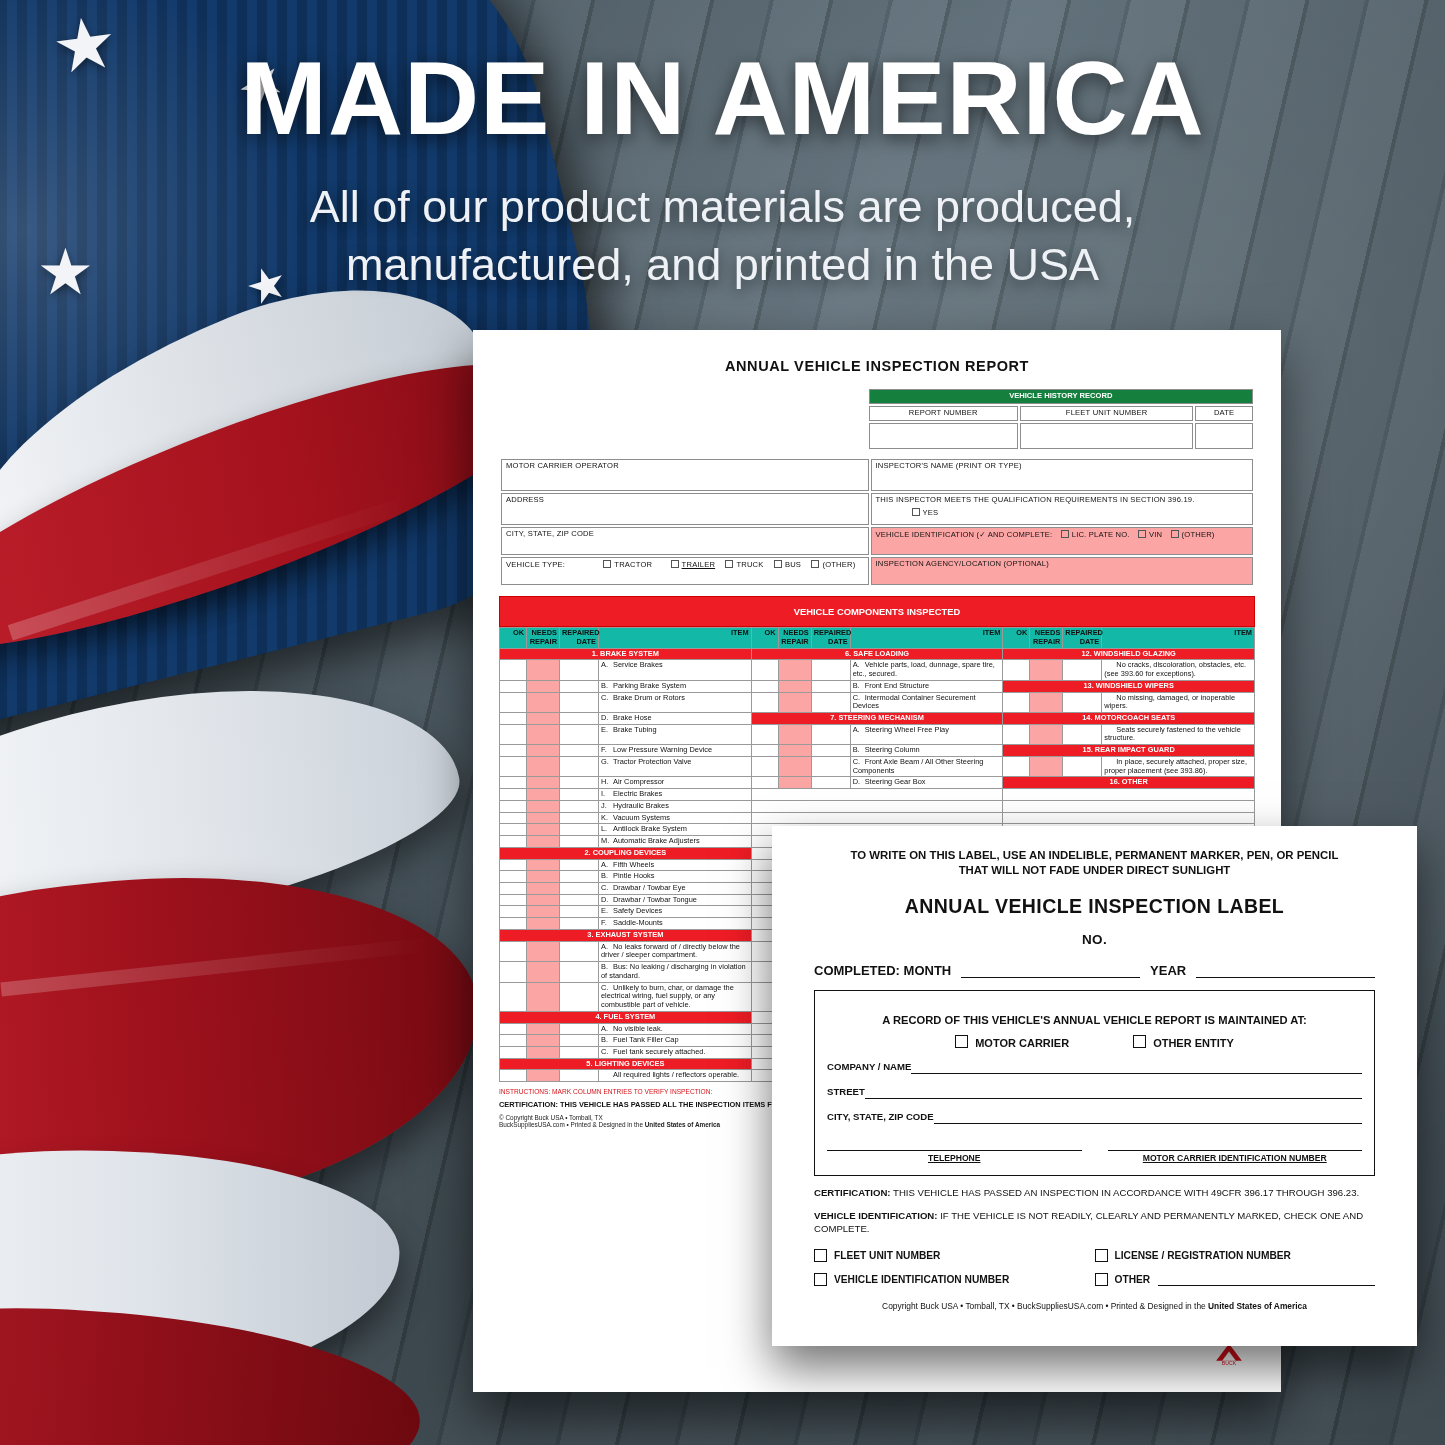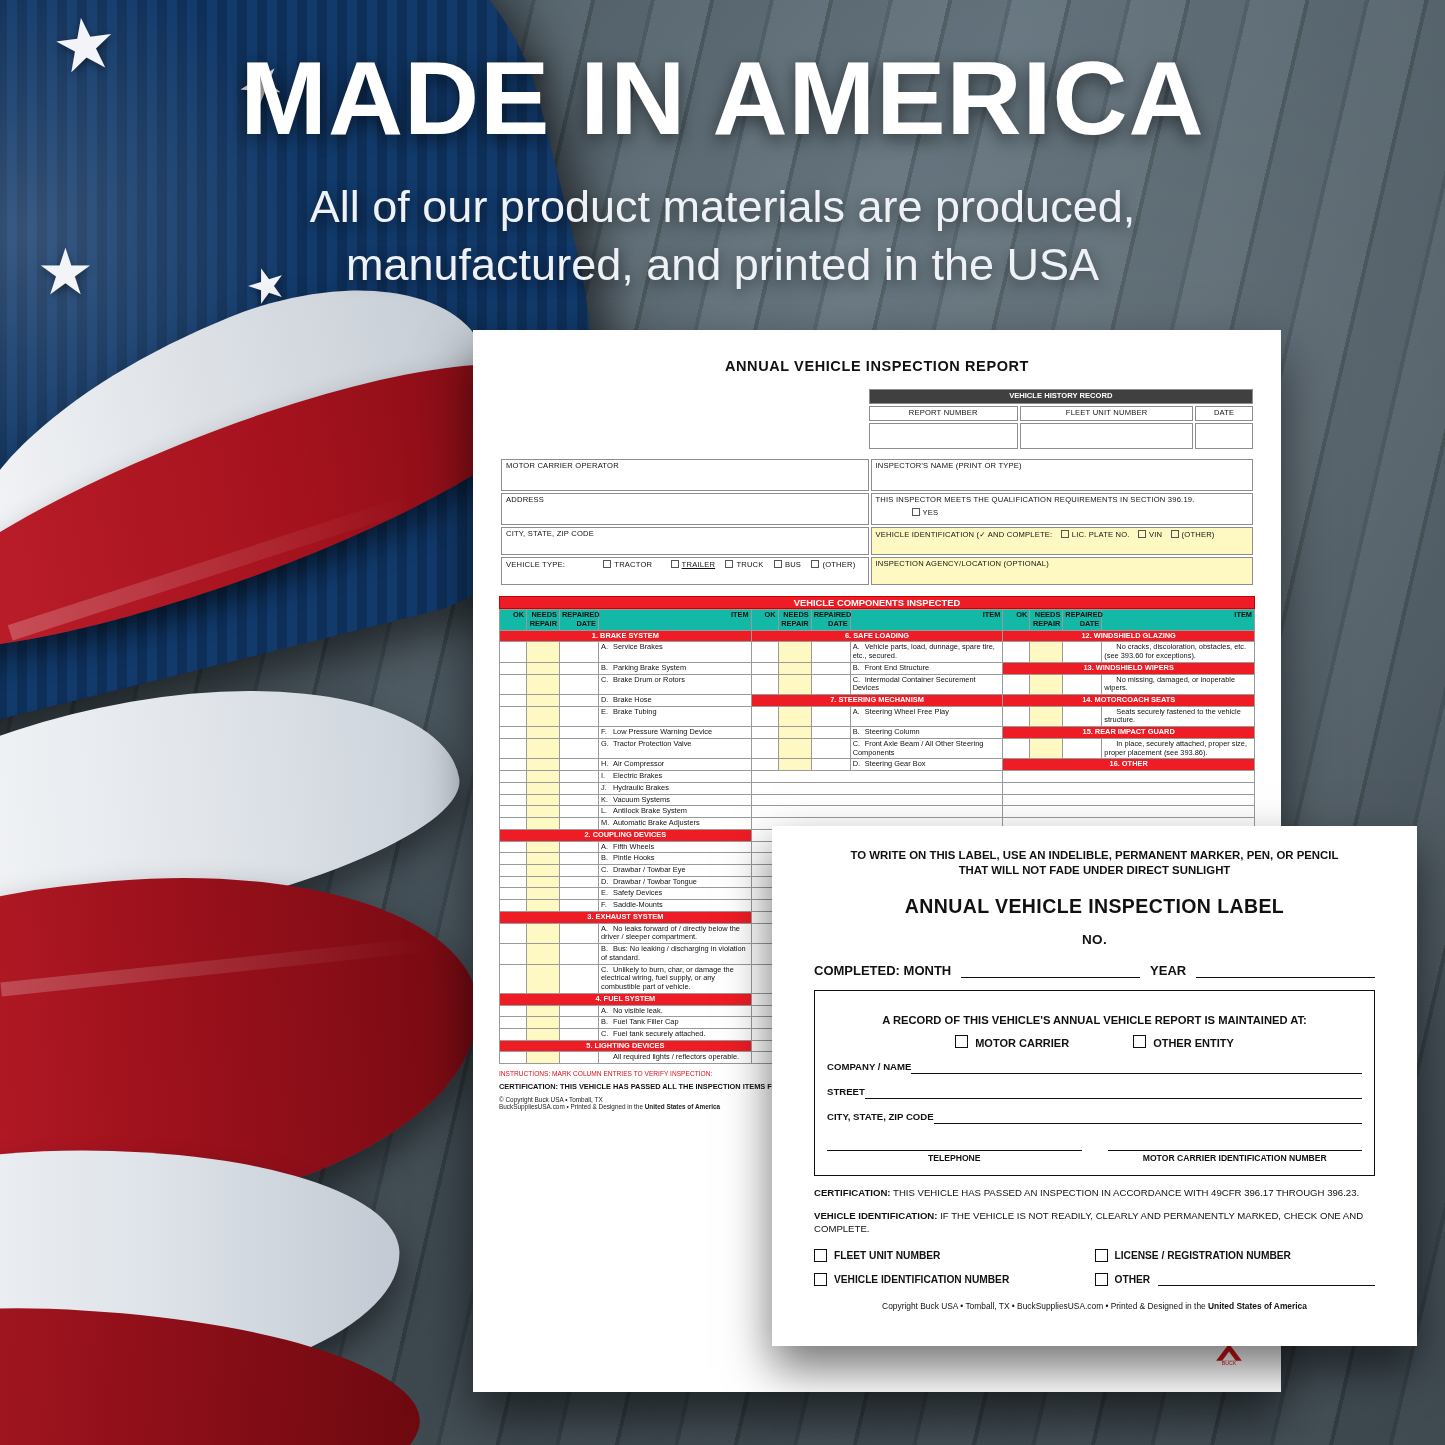--- a/index.html
+++ b/index.html
@@ -107,30 +107,30 @@
     position:absolute;left:473px;top:330px;width:808px;height:1062px;
     background:#ffffff;color:#111;z-index:10;
     box-shadow:0 24px 48px rgba(0,0,0,.55);
     font-size:8.2px;line-height:1.18;
     overflow:hidden;
   }
   #form-sheet .ftitle{
     text-align:center;font-size:14.5px;letter-spacing:.6px;font-weight:bold;
     padding:28px 0 12px;
   }
-  .redbar{background:#404040;color:#fff;font-weight:bold;text-align:center;}
-  .peach{background:#fef9c3;margin-left:44px;}
+  .redbar{background:#15803d;color:#fff;font-weight:bold;text-align:center;}
+  .peach{background:#fca5a5;margin-left:44px;}
   .hdr-area{margin:0 26px;}
   .hdr-area table{width:100%;}
   .hdr-area td{border:1px solid #8d8d8d;padding:2px 4px;vertical-align:top;font-size:7.6px;}
   .lbl{font-size:7.1px;letter-spacing:.2px;}
   .cb{display:inline-block;width:6px;height:6px;border:1px solid #555;margin-right:3px;vertical-align:-1px;}
 
   .comp-wrap{margin:9px 26px 0;}
-  .comp-head{background:#ee1c25;color:#fff;font-weight:bold;text-align:center;font-size:9.4px;padding:0 0;border:1px solid #c00;}
+  .comp-head{background:#ee1c25;color:#fff;font-weight:bold;text-align:center;font-size:9.4px;padding:9px 0;border:1px solid #c00;}
   table.grid{width:100%;border-collapse:collapse;table-layout:fixed;}
   table.grid td{border:1px solid #9a9a9a;font-size:7.4px;padding:1px 2px;vertical-align:top;}
   td.ok{width:22px;}
   td.nr{width:28px;}
   td.rd{width:34px;}
   td.item{}
   td.secbar{background:#ee1c25;color:#fff;font-weight:bold;text-align:center;font-size:7.8px;padding:2px 0;}
   td.colhdr{text-align:right;font-weight:bold;font-size:6.4px;background:#14b8a6;}
   .ltr{display:inline-block;width:12px;}
   .ctr{text-align:center;}
@@ -177,21 +177,21 @@
     margin:12px 42px 0;border:1.3px solid #111;padding:23px 12px 12px;
   }
   .recbox .line1{font-size:11.2px;font-weight:bold;text-align:center;}
   .entity-row{display:flex;justify-content:center;gap:64px;margin-top:9px;font-size:11px;font-weight:bold;}
   .bigcb{display:inline-block;width:11px;height:11px;border:1.4px solid #111;margin-right:7px;vertical-align:-1px;}
   .fieldrow{display:flex;align-items:flex-start;gap:0;margin-top:12px;font-size:9.6px;font-weight:bold;}
   .fieldrow .rule{border-bottom:1.1px solid #111;height:12px;}
   .two-col{display:flex;gap:26px;margin-top:14px;}
   .two-col .col{flex:1;text-align:center;}
   .two-col .col .rule{border-bottom:1.1px solid #111;height:12px;margin-bottom:2px;}
-  .two-col .col .cap{font-size:8.6px;font-weight:bold;}
+  .two-col .col .cap{font-size:8.6px;font-weight:bold;text-decoration:underline;}
   .para{margin:11px 42px 0;font-size:9.6px;line-height:1.33;}
   .para b{font-weight:bold;}
   .checks{margin:13px 42px 0;font-size:10.2px;font-weight:bold;}
   .checks .row{display:flex;margin-top:11px;}
   .checks .c{display:flex;align-items:center;width:50%;}
   .checks .c .rule{border-bottom:1.1px solid #111;height:12px;margin-left:8px;width:150px;}
   #label-card .lfoot{
     text-align:center;font-size:8.4px;margin-top:15px;color:#111;
   }
   #label-card .lfoot b{font-weight:bold;}

